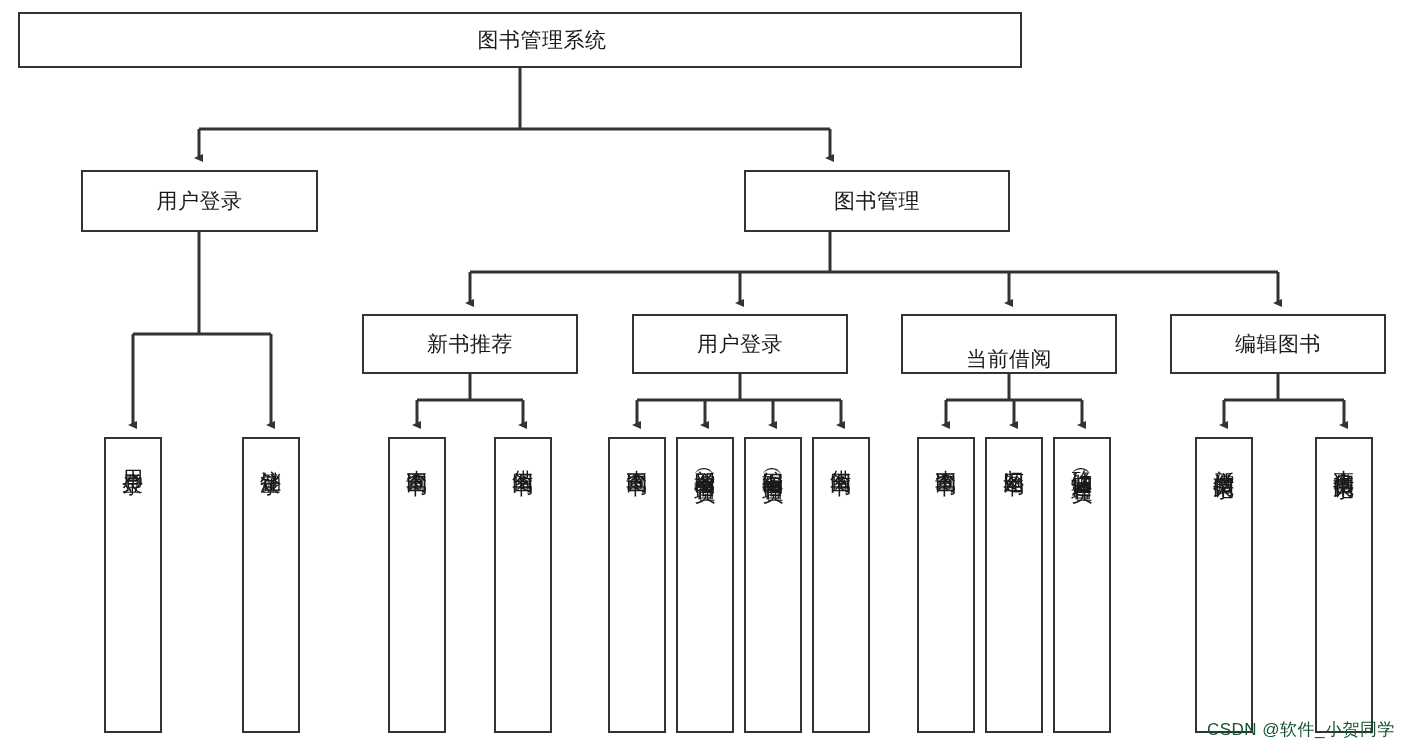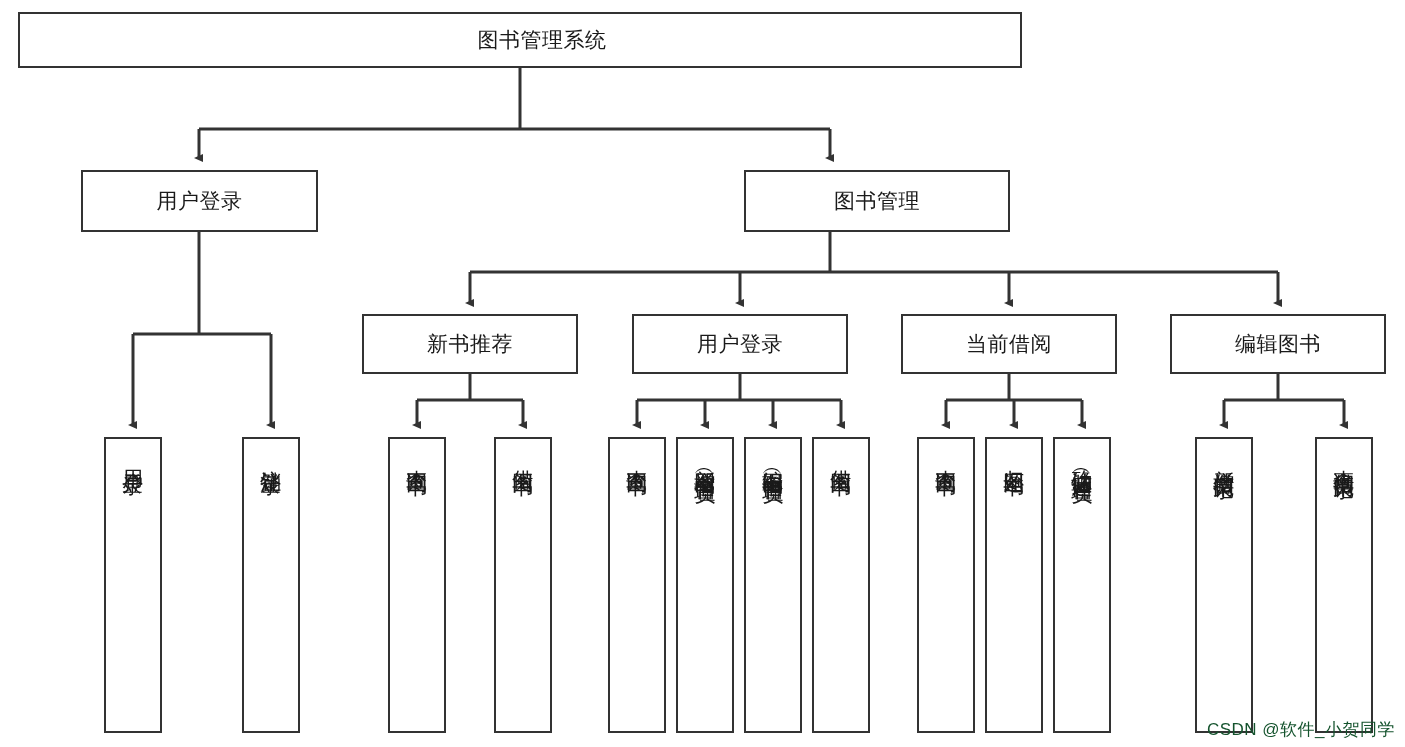--- a/index.html
+++ b/index.html
@@ -142,21 +142,21 @@
   <div class="node" style="left:744px; top:170px; width:266px; height:62px;">
     <span class="label">图书管理</span>
   </div>
 
   <div class="node" style="left:362px; top:314px; width:216px; height:60px;">
     <span class="label">新书推荐</span>
   </div>
   <div class="node" style="left:632px; top:314px; width:216px; height:60px;">
     <span class="label">用户登录</span>
   </div>
-  <div class="node" style="left:901px; top:314px; width:216px; height:60px;">
+  <div class="node" style="left:901px; top:314px; width:216px; height:60px;align-items:flex-end;">
     <span class="label">当前借阅</span>
   </div>
   <div class="node" style="left:1170px; top:314px; width:216px; height:60px;">
     <span class="label">编辑图书</span>
   </div>
 
   <div class="node vertical" style="left:104px; top:437px; width:58px; height:296px;">
     <span class="label">用户登录</span>
   </div>
   <div class="node vertical" style="left:242px; top:437px; width:58px; height:296px;">

